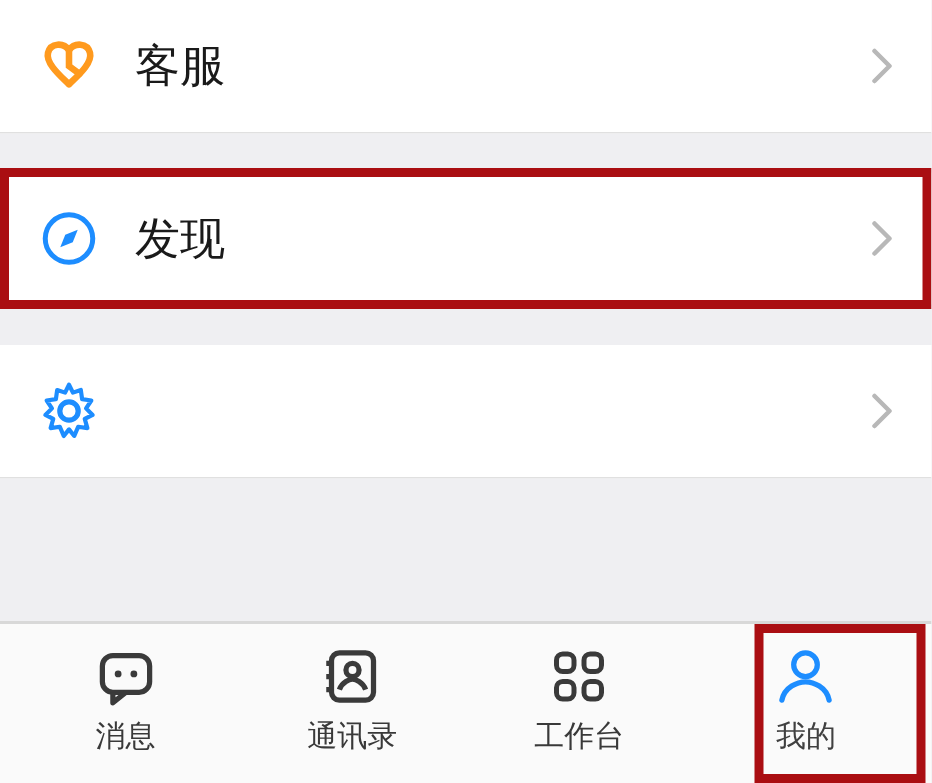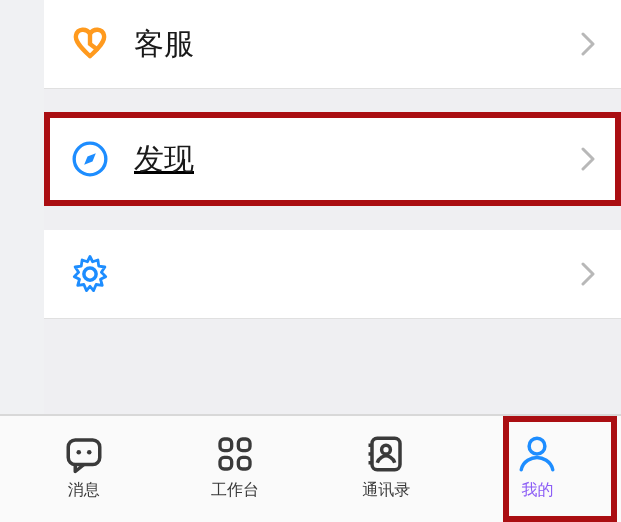--- a/index.html
+++ b/index.html
@@ -1,18 +1,18 @@
 <!DOCTYPE html>
 <html><head>
 <meta charset="utf-8">
 <style>
   * { box-sizing: border-box; margin: 0; padding: 0; }
   html, body { width: 621px; height: 522px; font-family: -apple-system, "PingFang SC", "Microsoft YaHei", sans-serif; background: #f0f1f3; overflow: hidden; }
   .screen { width: 621px; height: 522px; display: flex; flex-direction: column; position: relative; }
-  .list-area { flex: 1; display: flex; flex-direction: column; margin-left: 44px; }
+  .list-area { flex: 1; display: flex; flex-direction: column; }
   .group { background: #ffffff; border-bottom: 1px solid #e0e0e0; }
   .gap { height: 26px; background: #efeff2; }
   .row {
     display: flex; align-items: center; height: 88px;
     padding: 0 24px; background: #ffffff; position: relative;
   }
   .row .icon { width: 44px; height: 44px; display: flex; align-items: center; justify-content: center; }
   .row .label { margin-left: 22px; font-size: 30px; color: #1a1a1a; font-weight: 400; }
   .row .chevron { margin-left: auto; width: 18px; height: 30px; display: flex; align-items: center; justify-content: center; }
   .highlight-frame { position: absolute; inset: -3px 0; border: 6px solid #aa0e12; pointer-events: none; }
@@ -20,22 +20,22 @@
   .tabbar {
     height: 108px; background: #fafafa; border-top: 2px solid #d8d8d8;
     display: flex; align-items: center; justify-content: space-around;
     padding: 0 8px 6px 8px; position: relative;
   }
   .tab {
     flex: 1; display: flex; flex-direction: column; align-items: center; justify-content: center;
     gap: 4px; height: 100%; position: relative;
   }
   .tab .tab-icon { width: 44px; height: 44px; display: flex; align-items: center; justify-content: center; }
-  .tab .tab-label { font-size: 16px; color: #393939; }
-  .tab.active .tab-label { color: #8b5cf6; }
+  .tab .tab-label { font-size: 20px; color: #393939; }
+  .tab.active .tab-label { color: #404040; }
   .tab-highlight {
     position: absolute; top: 0; bottom: 0; right: 4px; width: 114px;
     border: 6px solid #aa0e12; pointer-events: none;
   }
   svg { display: block; }
 </style>
 </head>
 <body>
 
 <div class="screen">
@@ -54,21 +54,21 @@
         <span class="chevron">
           <svg width="14" height="24" viewBox="0 0 14 24">
               <path d="M2 2 L12 12 L2 22" stroke="#b8b8b8" stroke-width="3" fill="none" stroke-linecap="round" stroke-linejoin="round"></path>
             </svg>
         </span>
       </div>
     </div>
 
     <div class="gap"></div>
 
-    <div class="group" style="position:relative;text-decoration:underline;">
+    <div class="group" style="position:relative;">
       <div class="row">
         <span class="icon">
           <svg width="40" height="40" viewBox="0 0 48 48" fill="none">
             <circle cx="24" cy="24" r="19" stroke="#1d8dff" stroke-width="4" fill="none"></circle>
             <path d="M31 17 L27 27 L17 31 L21 21 Z" fill="#1d8dff"></path>
           </svg>
         </span>
         <span class="label">发现</span>
         <span class="chevron">
           <svg width="14" height="24" viewBox="0 0 14 24">
@@ -110,40 +110,40 @@
           <circle cx="18" cy="22" r="2.6" fill="#3a3a3a"></circle>
           <circle cx="30" cy="22" r="2.6" fill="#3a3a3a"></circle>
         </svg>
       </span>
       <span class="tab-label">消息</span>
     </div>
 
 
     <div class="tab">
       <span class="tab-icon">
+        <svg width="42" height="42" viewBox="0 0 48 48" fill="none">
+          <rect x="8" y="6" width="32" height="36" rx="6" stroke="#3a3a3a" stroke-width="4" fill="none"></rect>
+          <circle cx="24" cy="19" r="5" stroke="#3a3a3a" stroke-width="4" fill="none"></circle>
+          <path d="M14 34 c2-6 8-8 10-8 s8 2 10 8" stroke="#3a3a3a" stroke-width="4" fill="none"></path>
+          <path d="M8 14 h-4 M8 24 h-4 M8 34 h-4" stroke="#3a3a3a" stroke-width="4"></path>
+        </svg>
+      </span>
+      <span class="tab-label">通讯录</span>
+    </div>
+
+    <div class="tab">
+      <span class="tab-icon">
         <svg width="40" height="40" viewBox="0 0 48 48" fill="none">
           <rect x="6" y="6" width="14" height="14" rx="5" stroke="#3a3a3a" stroke-width="4"></rect>
           <rect x="28" y="6" width="14" height="14" rx="5" stroke="#3a3a3a" stroke-width="4"></rect>
           <rect x="6" y="28" width="14" height="14" rx="5" stroke="#3a3a3a" stroke-width="4"></rect>
           <rect x="28" y="28" width="14" height="14" rx="5" stroke="#3a3a3a" stroke-width="4"></rect>
         </svg>
       </span>
       <span class="tab-label">工作台</span>
-    </div>
-
-    <div class="tab">
-      <span class="tab-icon">
-        <svg width="42" height="42" viewBox="0 0 48 48" fill="none">
-          <rect x="8" y="6" width="32" height="36" rx="6" stroke="#3a3a3a" stroke-width="4" fill="none"></rect>
-          <circle cx="24" cy="19" r="5" stroke="#3a3a3a" stroke-width="4" fill="none"></circle>
-          <path d="M14 34 c2-6 8-8 10-8 s8 2 10 8" stroke="#3a3a3a" stroke-width="4" fill="none"></path>
-          <path d="M8 14 h-4 M8 24 h-4 M8 34 h-4" stroke="#3a3a3a" stroke-width="4"></path>
-        </svg>
-      </span>
-      <span class="tab-label">通讯录</span>
     </div>
 
     <div class="tab active">
       <span class="tab-icon">
         <svg width="42" height="42" viewBox="0 0 48 48" fill="none">
           <circle cx="24" cy="15" r="9" stroke="#1d8dff" stroke-width="4" fill="none"></circle>
           <path d="M6 42 c2-10 12-14 18-14 s16 4 18 14" stroke="#1d8dff" stroke-width="4" fill="none" stroke-linecap="round"></path>
         </svg>
       </span>
       <span class="tab-label">我的</span>

